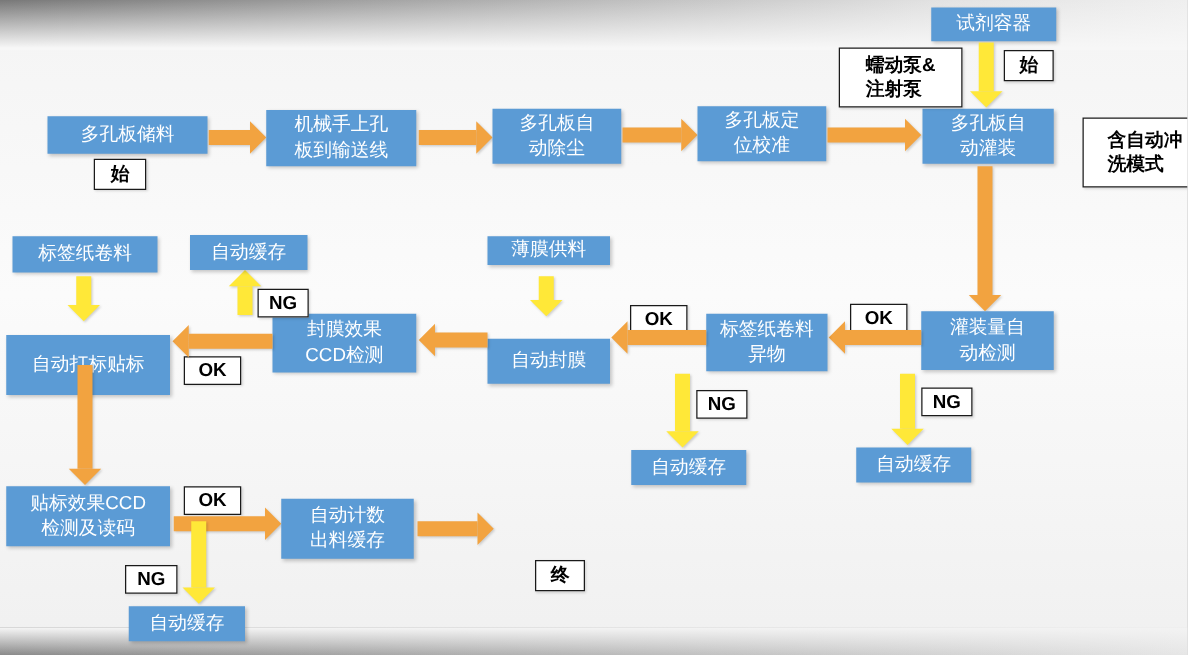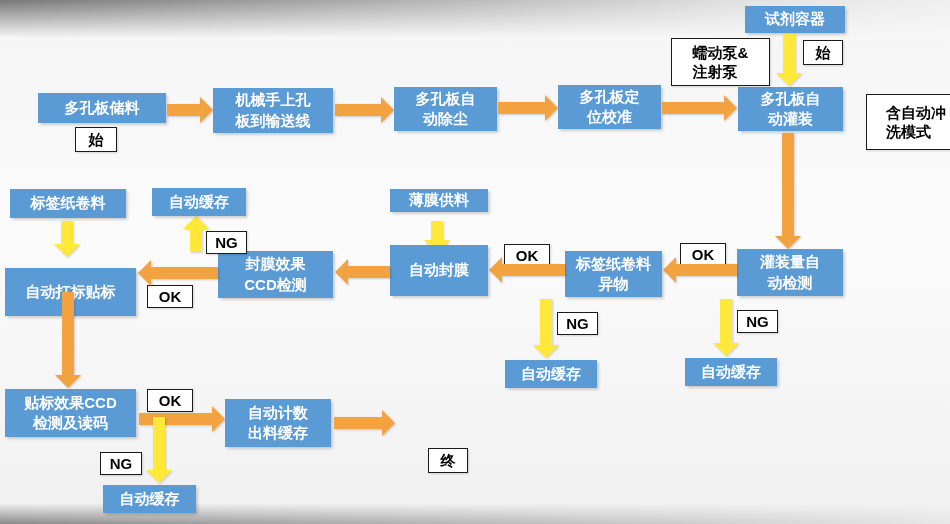--- a/index.html
+++ b/index.html
@@ -24,21 +24,21 @@
   .band.bottom {
     bottom:0; height:22px;
     background:
       linear-gradient(to top, rgba(250,250,250,0) 0%, #f2f2f2 96%),
       linear-gradient(to right, #8a8a8a 0%, #bdbdbd 55%, #e6e6e6 100%);
   }
   .node {
     position:absolute;
     background:var(--accent-blue,#5B9BD5);
     color:#fff;
-    font-weight:700;
+    font-weight:400;
     font-size:15px;
     line-height:1.35;
     display:flex; align-items:center; justify-content:center;
     text-align:center;
     white-space:pre-line;
     box-shadow:1.5px 1.5px 3px rgba(0,0,0,.22);
   }
   .label {
     position:absolute;
     background:#fff;
@@ -159,21 +159,21 @@
       <i class="shaft"></i>
       <i class="tip"></i>
     </div>
   <div class="node" style="left:505px;top:360px;width:92px;height:28px">自动缓存</div>
 
   <div class="node" style="left:390px;top:189px;width:98px;height:23px">薄膜供料</div>
   <div class="arr dir-d yellow" style="left:424px;top:221px;width:26px;height:32px">
       <i class="shaft"></i>
       <i class="tip"></i>
     </div>
-  <div class="node" style="left:390px;top:245px;width:98px;height:51px">自动封膜</div>
+  <div class="node" style="left:390px;top:271px;width:98px;height:36px">自动封膜</div>
 
   <div class="arr dir-l orange" style="left:335px;top:259px;width:55px;height:26px">
       <i class="shaft"></i>
       <i class="tip"></i>
     </div>
 
   <div class="node" style="left:218px;top:251px;width:115px;height:47px">封膜效果
 CCD检测</div>
 
   <div class="label" style="left:206px;top:231px;width:41px;height:23px">NG</div>

